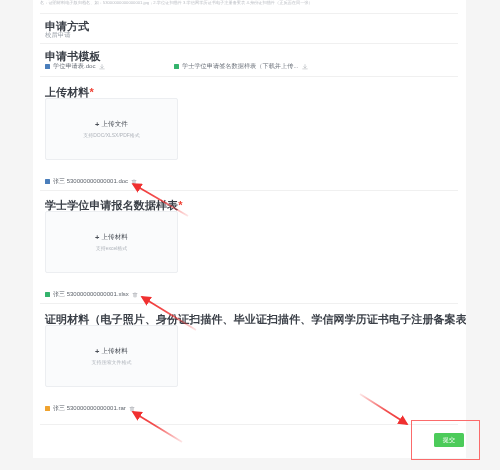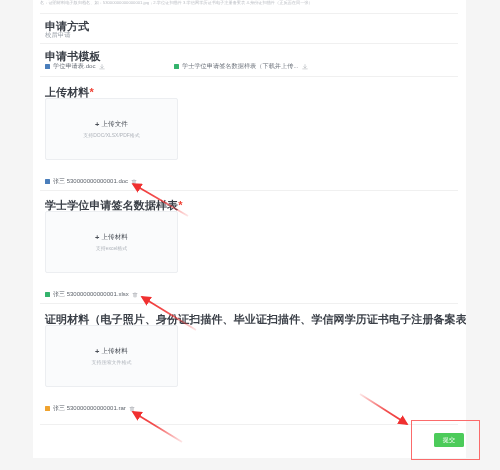--- a/index.html
+++ b/index.html
@@ -249,21 +249,21 @@
     <div class="file-row" style="top:177px;">
       <span class="ficon word"></span>
       <span>张三 530000000000001.doc</span>
       <svg class="trash" viewBox="0 0 16 16">
         <path d="M2.5 4h11M6 4V2.4h4V4M4 4l.7 9.2h6.6L12 4M6.6 6.4v4.6M9.4 6.4v4.6" fill="none" stroke="#6d737c" stroke-width="1.3" stroke-linecap="round" stroke-linejoin="round"></path>
       </svg>
     </div>
     <div class="divider" style="top:190px;"></div>
 
     <div class="sec-title" style="top:198px;">
-      <span>学士学位申请签名数据样表</span><span class="req">*</span>
+      <span>学士学位申请报名数据样表</span><span class="req">*</span>
     </div>
     <div class="dropzone" style="top:211px;">
       <span class="dz-main">
         <span class="dz-plus">+</span>
         <span>上传材料</span>
       </span>
       <span class="dz-sub">支持excel格式</span>
     </div>
     <div class="file-row" style="top:290px;">
       <span class="ficon excel"></span>

